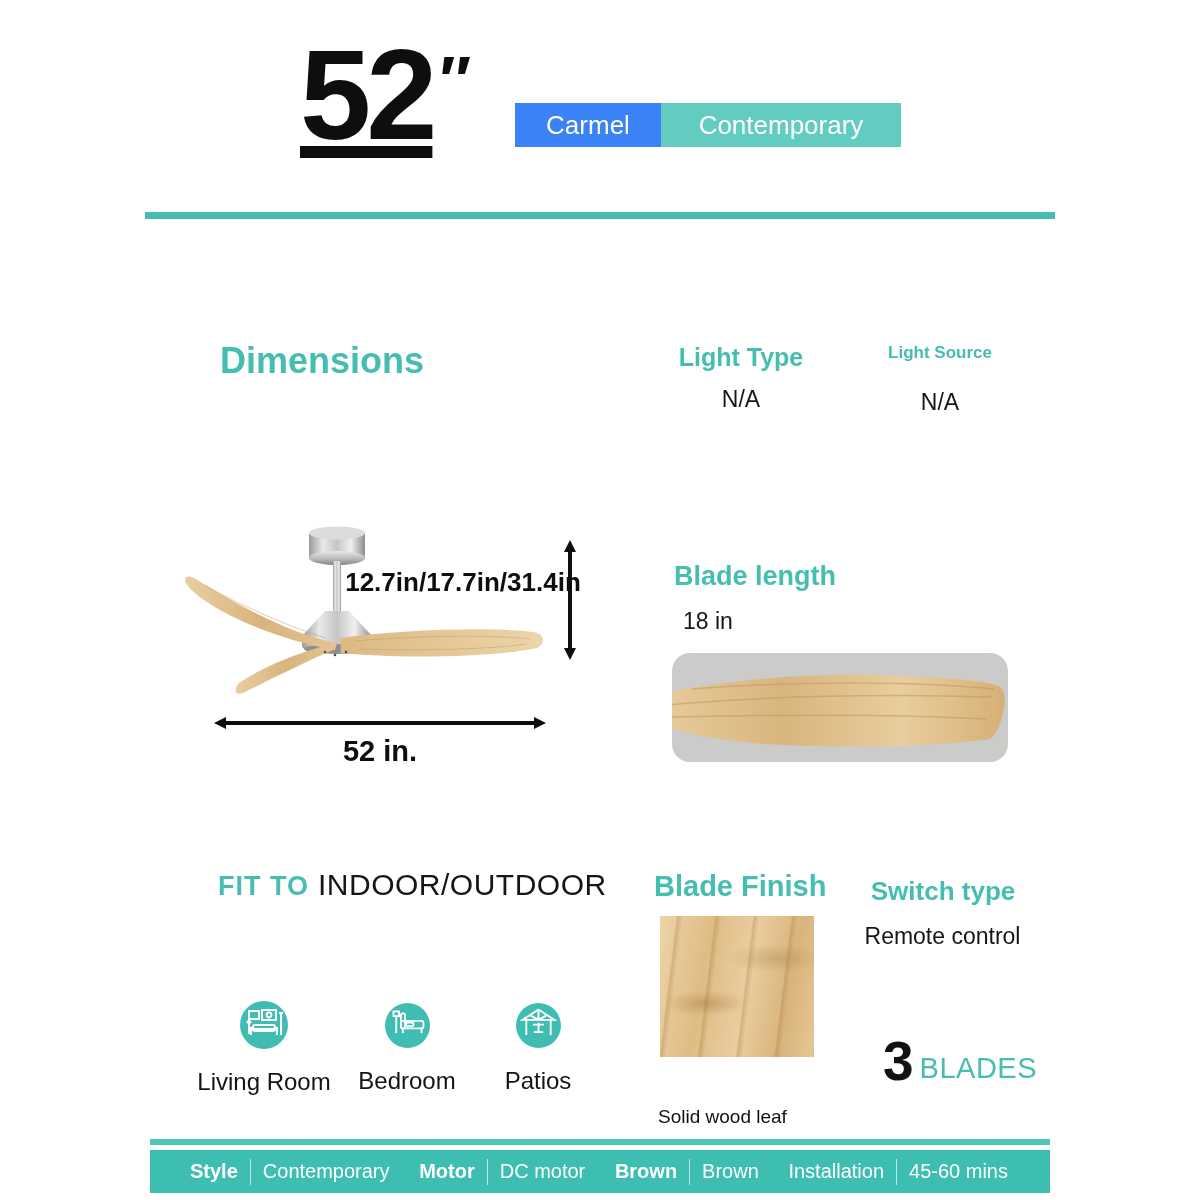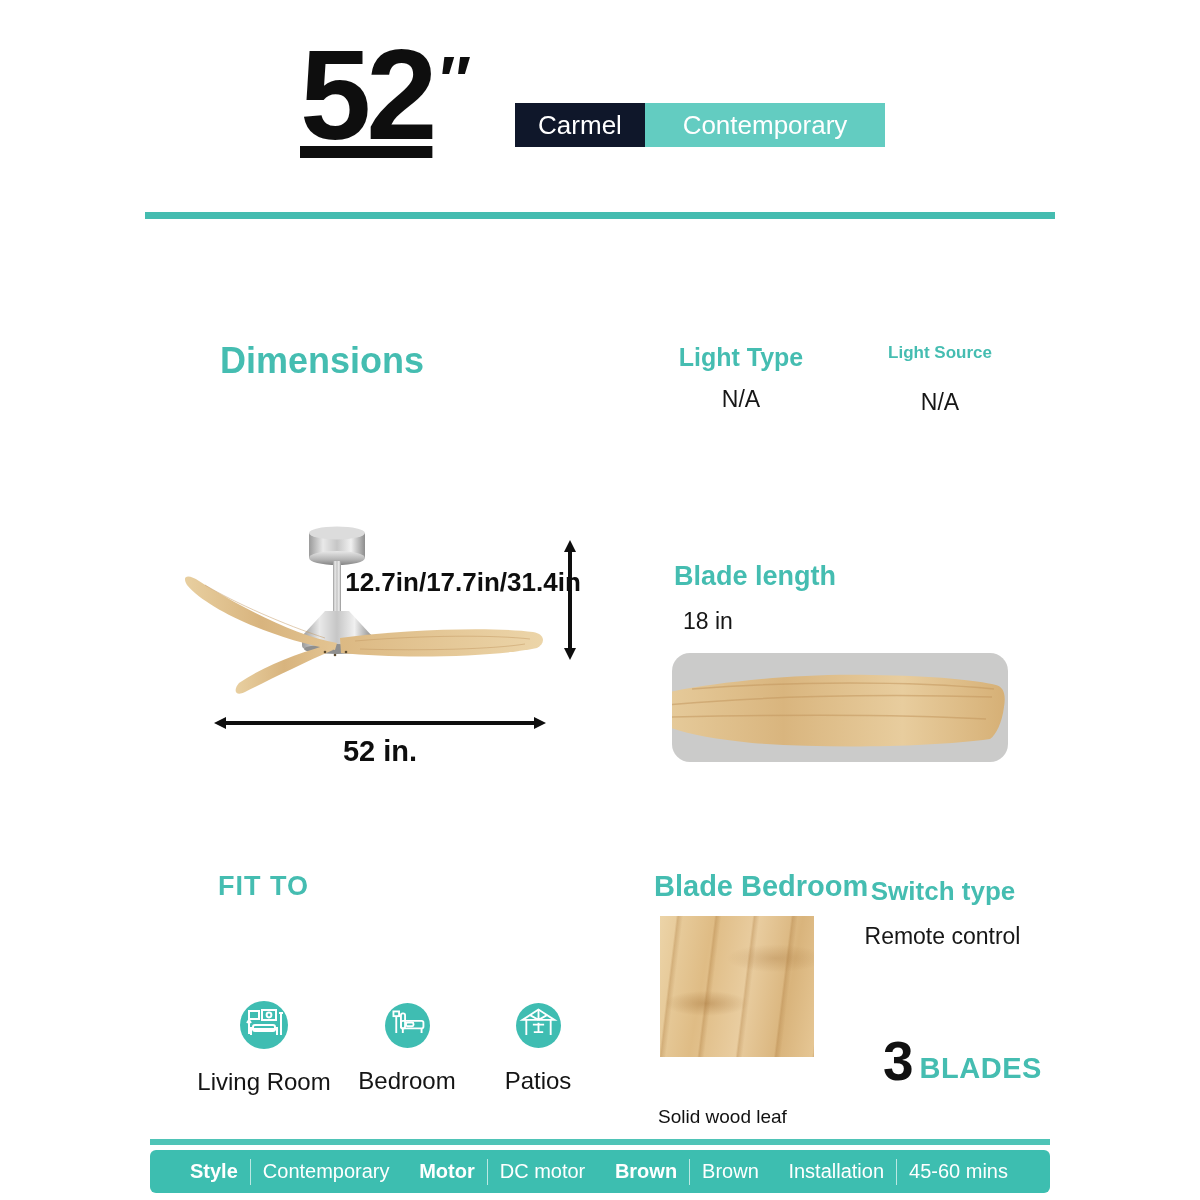--- a/index.html
+++ b/index.html
@@ -15,21 +15,21 @@
     letter-spacing:-5px;line-height:1.05;text-decoration:underline;
   }
   .big-quote{
     left:436px;top:42px;font-size:66px;font-weight:bold;color:#0e0e0e;
     font-style:italic;letter-spacing:-4px;
   }
   .badge{
     left:515px;top:103px;width:386px;height:44px;display:flex;
     color:#fff;font-size:26px;line-height:44px;text-align:center;
   }
-  .badge .seg-a{width:130px;background:#0f172a;}
+  .badge .seg-a{width:146px;background:#3b82f6;}
   .badge .seg-b{width:240px;background:#63ccc1;}
   .top-rule{left:145px;top:212px;width:910px;height:7px;background:#44bcb0;}
   .h-teal{font-weight:bold;color:#45bdb1;}
   .black-txt{color:#161616;}
 
   
   .dimensions-title{left:220px;top:340px;font-size:36px;}
   .light-type-title{left:660px;top:343px;width:162px;text-align:center;font-size:25px;}
   .light-type-value{left:660px;top:386px;width:162px;text-align:center;font-size:23px;}
   .light-source-title{left:860px;top:343px;width:160px;text-align:center;font-size:17px;}
@@ -67,28 +67,28 @@
       radial-gradient(60px 18px at 30% 62%, rgba(150,98,40,.35), rgba(150,98,40,0) 70%),
       radial-gradient(70px 20px at 75% 30%, rgba(150,98,40,.25), rgba(150,98,40,0) 70%),
       linear-gradient(100deg,#ecd4a8,#dfbc85 30%,#e9cda0 55%,#d9b47c 80%,#e6c795);
   }
   .wood-caption{left:658px;top:1066px;font-size:19px;color:#111;margin-top:40px;}
 
   .switch-title{left:868px;top:876px;width:150px;text-align:center;font-size:26px;}
   .switch-value{left:860px;top:923px;width:165px;text-align:center;font-size:23px;}
   .blades-row{left:883px;top:1035px;display:flex;align-items:flex-end;}
   .blades-count{font-size:55px;font-weight:bold;color:#111;line-height:.95;}
-  .blades-label{font-size:29px;font-weight:bold;color:#45bdb1;margin-left:6px;margin-bottom:2px;letter-spacing:.5px;}
+  .blades-label{font-size:29px;font-weight:normal;color:#45bdb1;margin-left:6px;margin-bottom:2px;letter-spacing:.5px;}
 
   
   .footer-thin{left:150px;top:1139px;width:900px;height:6px;background:#4fc4b7;}
   .footer-bar{
     left:150px;top:1150px;width:900px;height:43px;background:#3dbeb0;
     display:flex;align-items:center;justify-content:space-between;
-    padding:0 42px 0 40px;box-sizing:border-box;color:#fff;font-size:20px;border-radius:6px;
+    padding:0 42px 0 40px;box-sizing:border-box;color:#fff;font-size:20px;
   }
   .spec{display:flex;align-items:center;white-space:nowrap;}
   .spec .lab{font-weight:bold;}
   .spec .div{width:1px;height:26px;background:rgba(255,255,255,.65);margin:0 12px;}
   .spec .val{font-weight:normal;}
 </style>
 </head>
 <body>
 
 <div id="canvas">
@@ -188,20 +188,21 @@
           <stop offset=".7" stop-color="#e8cd9e"></stop>
             <stop offset="1" stop-color="#d6b076"></stop>
         </linearGradient>
       </defs>
       <path d="M-8,40 C40,30 120,20 200,22 C262,23 304,27 324,32 C332,34 334,42 332,54 C330,70 324,82 318,86 C258,94 158,96 80,90 C40,86 8,80 -8,72 Z" fill="url(#wood3)"></path>
       <path d="M-6,52 C80,44 200,40 320,44 M-4,64 C90,62 210,60 314,66 M20,36 C120,28 240,28 322,36" stroke="#c2975f" stroke-width="1.5" fill="none" opacity=".55"></path>
     </svg>
   </div>
 
   <div class="abs h-teal fit-to-label">FIT TO</div>
+  <div class="abs black-txt fit-to-value">INDOOR/OUTDOOR</div>
 
   <div class="room room-living">
     <span class="circ">
       <svg width="48" height="48" viewBox="0 0 24 24">
         <circle cx="12" cy="12" r="12" fill="#3fbdb2"></circle>
         <g stroke="#fff" stroke-width="1" fill="none">
           <rect x="4.5" y="5" width="5" height="4"></rect>
           <rect x="11" y="4.5" width="7" height="5"></rect>
           <circle cx="14.5" cy="7" r="1.2"></circle>
           <path d="M5.5,13 v4 M5.5,14 h13 M18.5,13 v4"></path>
@@ -239,21 +240,21 @@
           <path d="M12,3.5 L3.5,9 h17 Z"></path>
           <path d="M12,3.5 V9 M7.5,6.5 L12,9 M16.5,6.5 L12,9"></path>
           <path d="M5.5,9 v8 M18.5,9 v8"></path>
           <path d="M12,10.5 v5 M9,11.5 h6 M9.5,15.5 h5"></path>
         </g>
       </svg>
     </span>
     <div class="room-label">Patios</div>
   </div>
 
-  <div class="abs h-teal blade-finish-title">Blade Bedroom</div>
+  <div class="abs h-teal blade-finish-title">Blade Finish</div>
   <div class="abs wood-swatch"></div>
   <div class="abs wood-caption">Solid wood leaf</div>
 
   <div class="abs h-teal switch-title">Switch type</div>
   <div class="abs black-txt switch-value">Remote control</div>
 
   <div class="abs blades-row">
     <span class="blades-count">3</span>
     <span class="blades-label">BLADES</span>
   </div>

